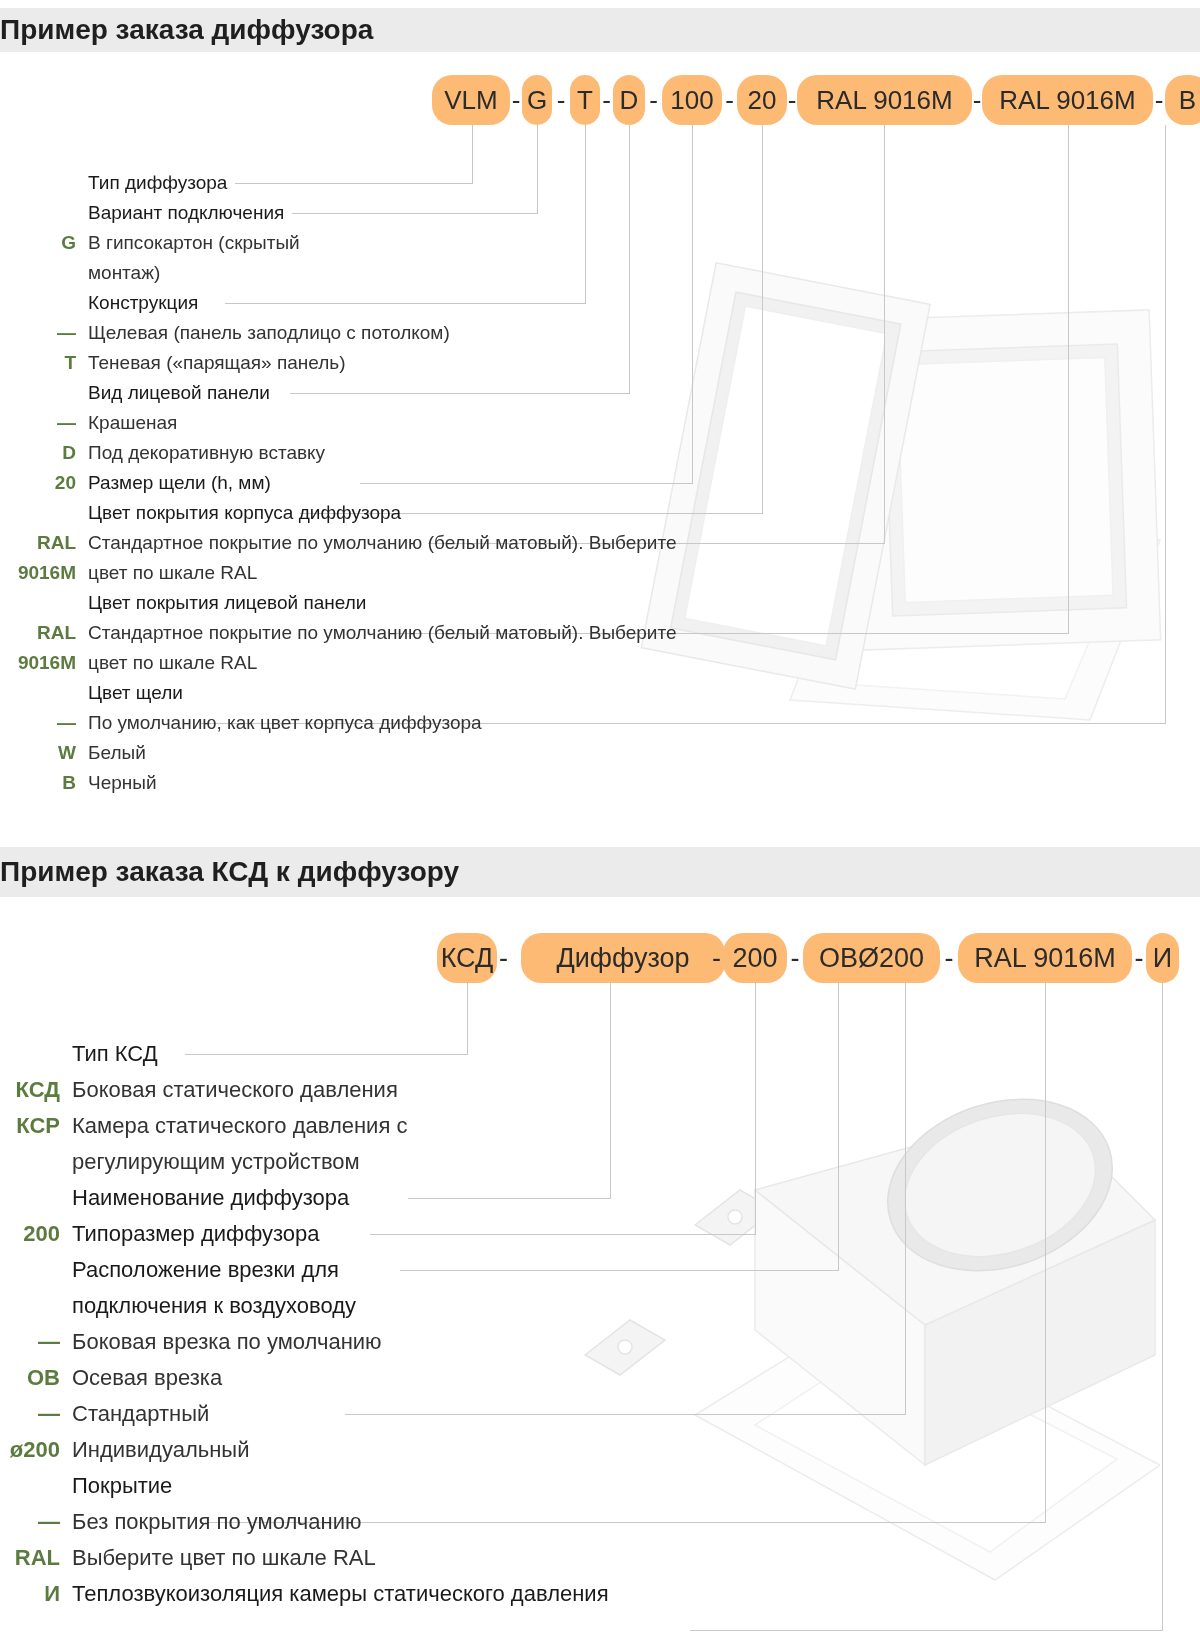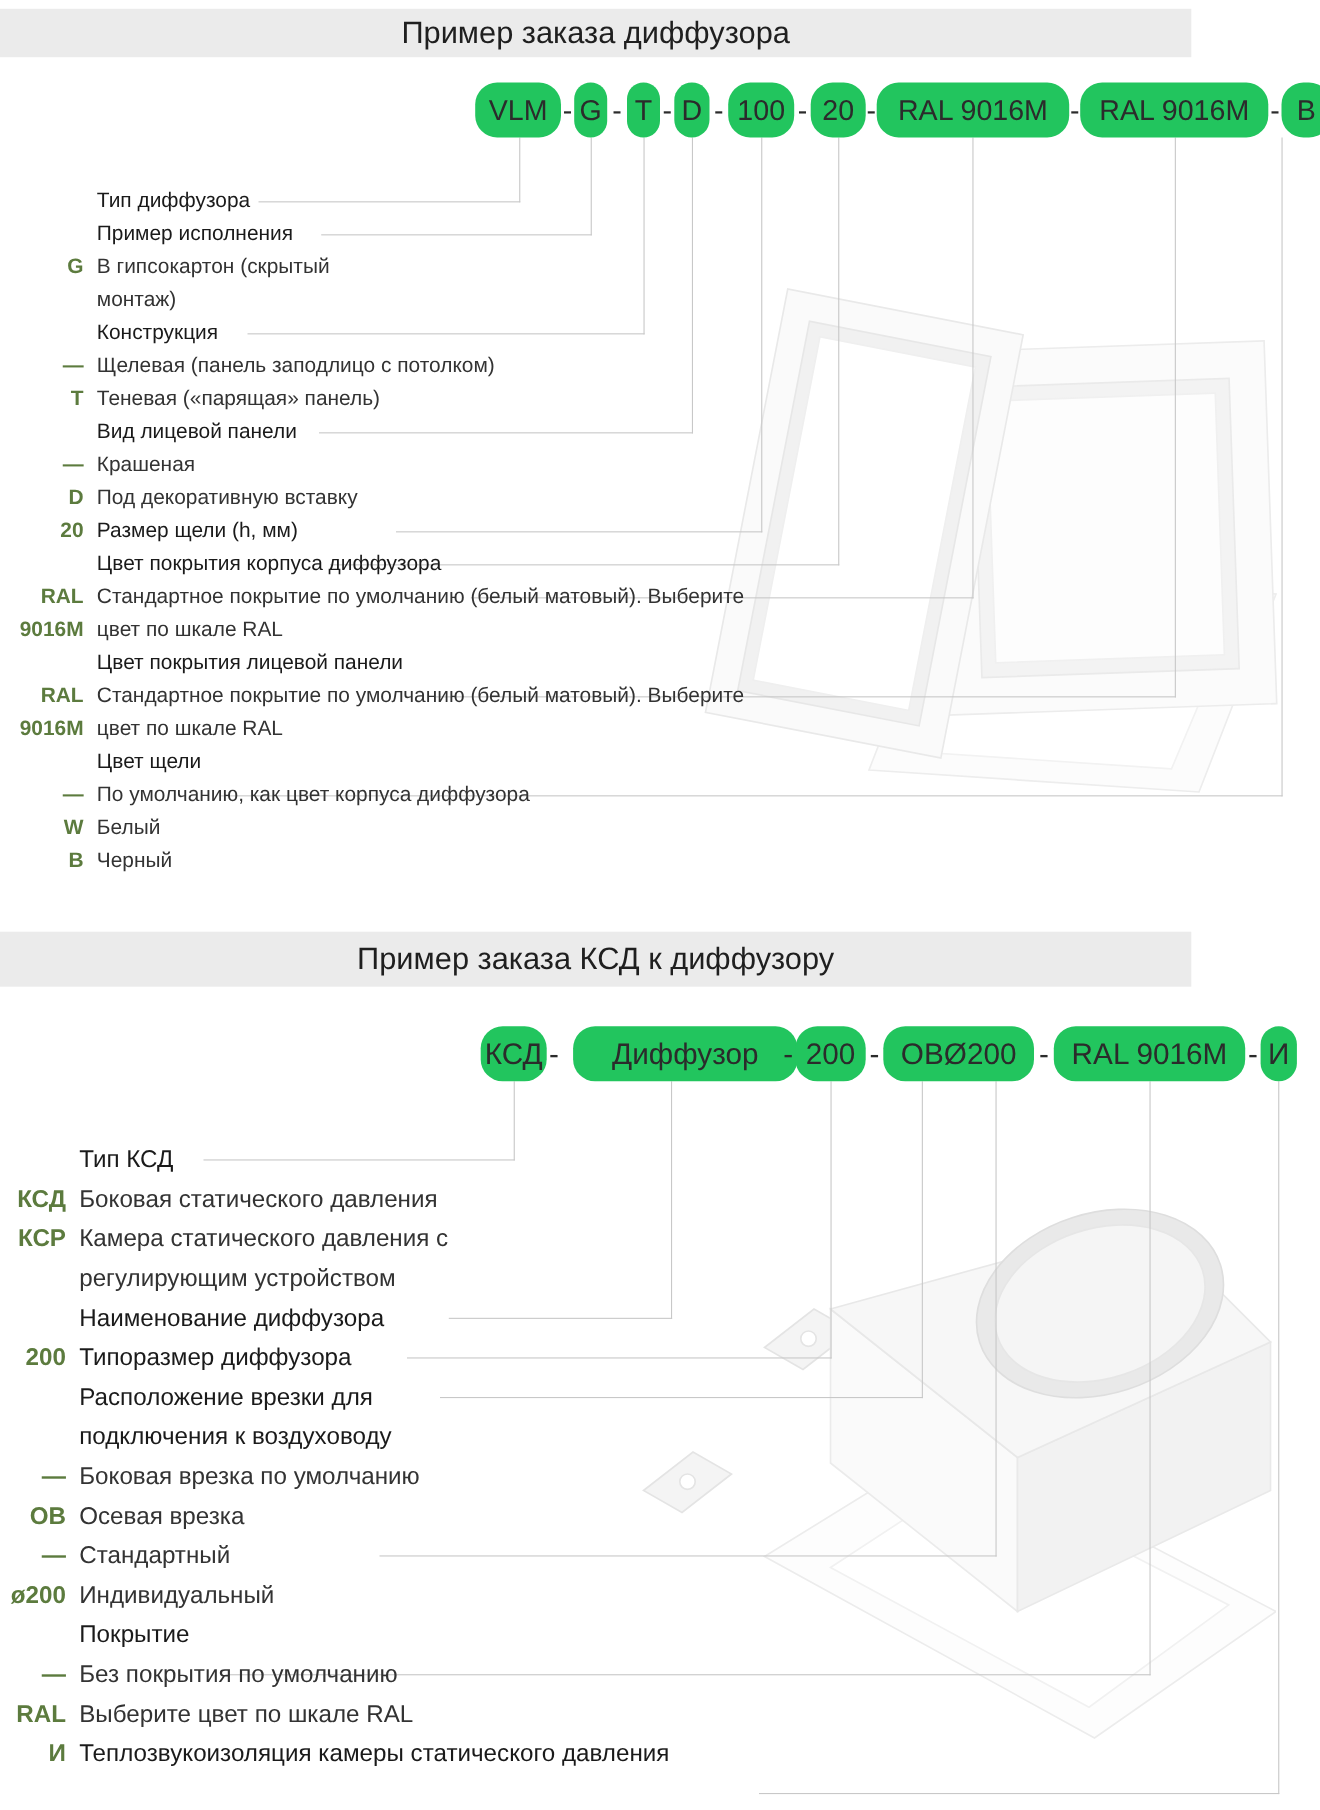--- a/index.html
+++ b/index.html
@@ -1,22 +1,22 @@
 <!DOCTYPE html>
 <html><head>
 <meta charset="utf-8">
 <style>
   html,body{margin:0;padding:0}
   body{width:1200px;height:1645px;position:relative;overflow:hidden;background:#ffffff;
        font-family:"Liberation Sans",sans-serif;color:#333}
-  .banner{position:absolute;left:0;width:1083px;background:#ebebeb;display:flex;
-          align-items:center;justify-content:center;font-weight:normal;font-size:28px;color:#1f1f1f;z-index:3}
+  .banner{position:absolute;left:0;width:1200px;background:#ebebeb;display:flex;
+          align-items:center;font-weight:bold;font-size:28px;color:#1f1f1f;z-index:3}
   #banner1{top:8px;height:44px}
   #banner2{top:847px;height:50px}
-  .code-row .code-box{position:absolute;background:#22c55e;border-radius:20px;display:flex;
+  .code-row .code-box{position:absolute;background:#fdba74;border-radius:20px;display:flex;
           align-items:center;justify-content:center;color:#2b2b2b;white-space:nowrap;z-index:3}
   .code-row .dash{position:absolute;transform:translateX(-50%);color:#2b2b2b;z-index:3}
   .r1 .code-box{top:75px;height:50px;font-size:26px}
   .r1 .dash{top:75px;height:50px;line-height:50px;font-size:26px}
   .r2 .code-box{top:933px;height:50px;font-size:27px}
   .r2 .dash{top:933px;height:50px;line-height:50px;font-size:27px}
   .labels{position:absolute;left:0;z-index:4}
   #labels1{top:168px;width:800px;font-size:19px;line-height:30px}
   #labels2{top:1036px;width:820px;font-size:22px;line-height:36px}
   .lrow{display:flex;align-items:flex-start}
@@ -135,21 +135,21 @@
   </div>
 
 <div class="labels" id="labels1">
 
 <div class="lrow bold">
       <span class="code"></span>
       <span class="txt">Тип диффузора</span>
     </div>
     <div class="lrow bold">
       <span class="code"></span>
-      <span class="txt">Пример исполнения</span>
+      <span class="txt">Вариант подключения</span>
     </div>
     <div class="lrow">
       <span class="code">G</span>
       <span class="txt">В гипсокартон (скрытый
 монтаж)</span>
     </div>
     <div class="lrow bold">
       <span class="code"></span>
       <span class="txt">Конструкция</span>
     </div>

